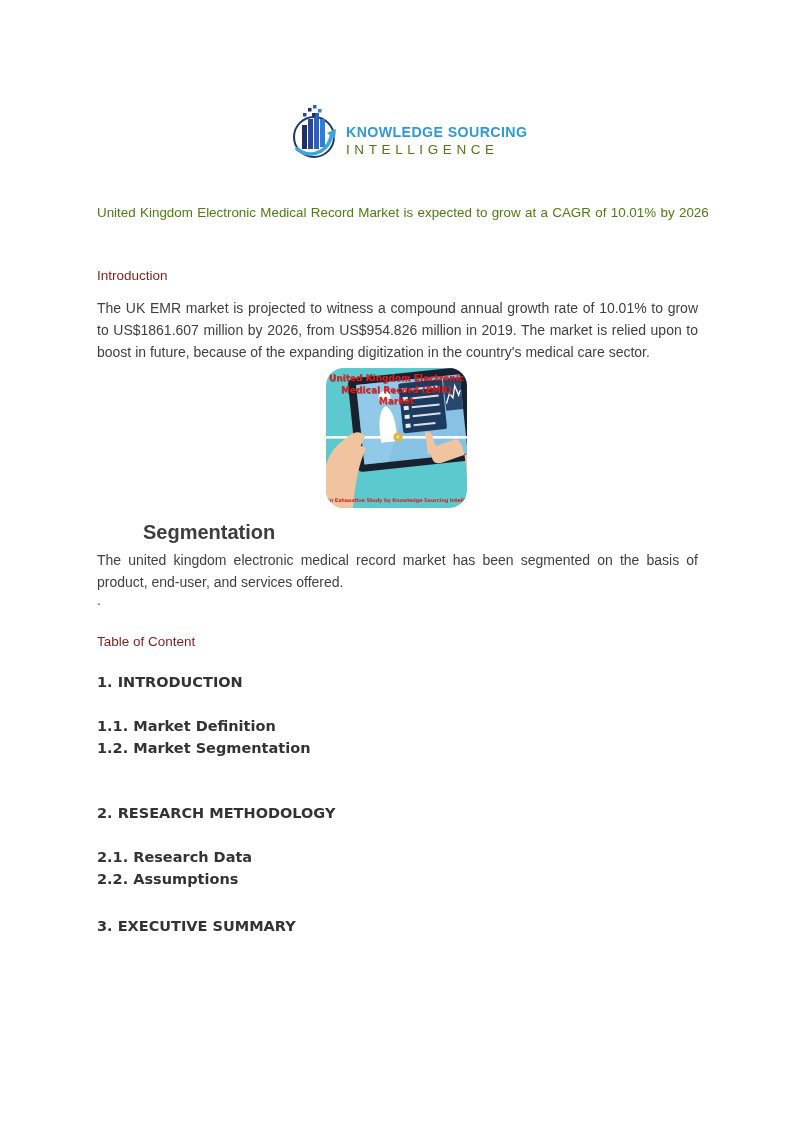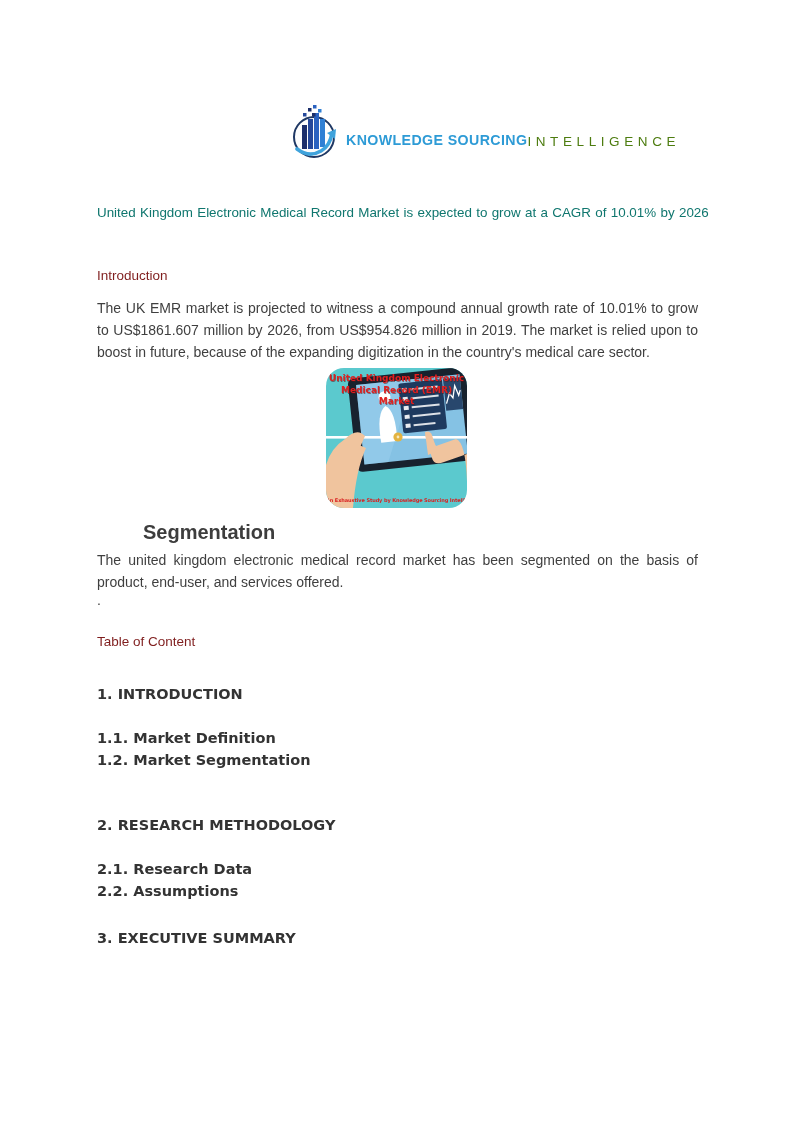--- a/index.html
+++ b/index.html
@@ -16,21 +16,21 @@
 
   
   .logo {
     position: absolute;
     top: 104px;
     left: 291px;
     display: flex;
     align-items: center;
     gap: 7px;
   }
-  .logo-text { display: flex; flex-direction: row; line-height: 1.15; padding-top: 14px; }
+  .logo-text { display: flex; flex-direction: column; line-height: 1.15; padding-top: 14px; }
   .logo-line1 {
     color: #2e9bd6;
     font-size: 14.2px;
     font-weight: 700;
     letter-spacing: 0.4px;
     white-space: nowrap;
   }
   .logo-line2 {
     color: #4d7c0f;
     font-size: 13.5px;
@@ -39,21 +39,21 @@
     white-space: nowrap;
     margin-top: 2px;
   }
 
   
   .doc-title {
     position: absolute;
     top: 204px;
     left: 97px;
     width: 600px;
-    color: #0f766e;
+    color: #4d7c0f;
     font-size: 13.4px;
     line-height: 18px;
     white-space: nowrap;
     word-spacing: 0.6px;
   }
   .green-heading {
     position: absolute;
     left: 97px;
     color: #7f1d1d;
     font-size: 13.5px;
@@ -88,21 +88,20 @@
   
   .toc-item {
     position: absolute;
     left: 97px;
     color: #333333;
     font-family: "DejaVu Sans", sans-serif;
     font-size: 14.5px;
     font-weight: 700;
     line-height: 18px;
     white-space: nowrap;
-    margin-top: 12px;
   }
 
   
   .promo {
     position: absolute;
     top: 368px;
     left: 326px;
     width: 141px;
     height: 140px;
     overflow: hidden;

